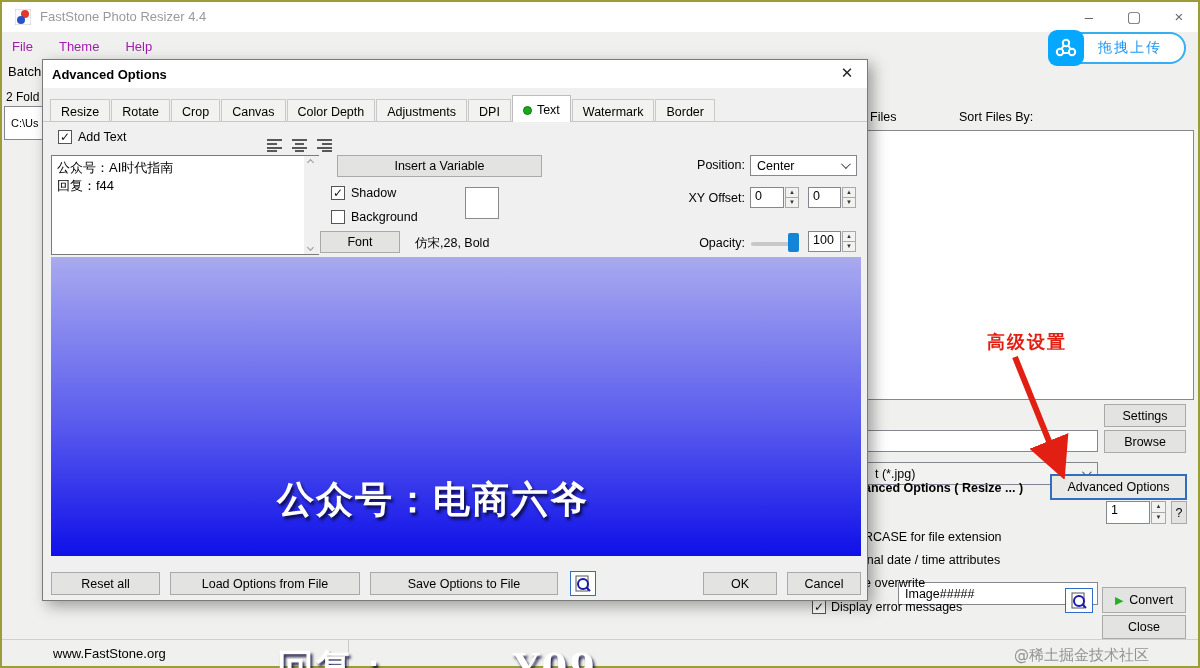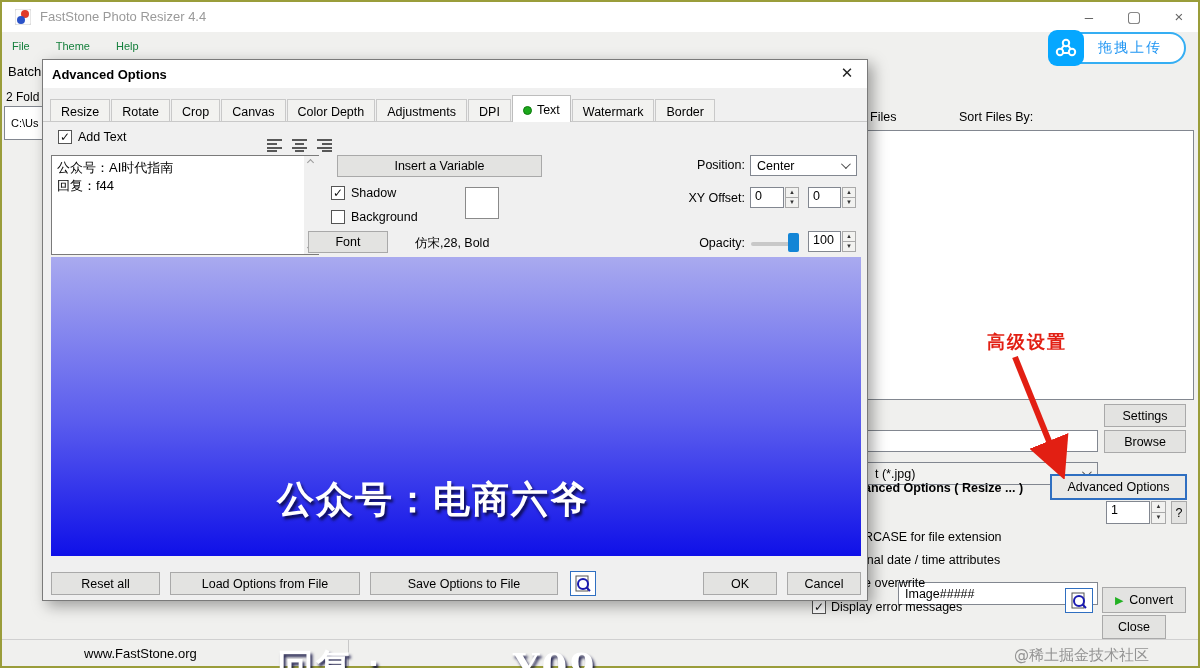--- a/index.html
+++ b/index.html
@@ -9,21 +9,21 @@
 
   .abs { position:absolute; }
 
   
   .titlebar { left:0; top:0; width:1196px; height:30px; background:#fff; }
   .apptitle { color:#9a9a9a; font-size:13px; }
   .winbtn { width:30px; height:22px; text-align:center; line-height:22px; color:#666; font-size:15px; }
 
   
   .menubar { left:0; top:30px; width:1196px; height:28px; background:#f0f0ee; display:flex; align-items:center; gap:26px; padding-left:10px; }
-  .menuitem { font-size:11px; color:#15803d; }
+  .menuitem { font-size:13px; color:#a21caf; }
 
   
   .btn { background:#e3e3e1; border:1px solid #a9a9a9; font-size:12.5px; color:#000;
          display:flex; align-items:center; justify-content:center; cursor:default; }
   .dd { background:#fff; border:1px solid #828790; display:flex; align-items:center; padding:0 6px; font-size:12.5px; position:relative; }
   .dd .chev { position:absolute; right:8px; }
   .chev { width:7px; height:7px; border-right:1.6px solid #4a4a4a; border-bottom:1.6px solid #4a4a4a; transform:rotate(45deg) translateY(-2px); display:inline-block; }
   .cb { width:14px; height:14px; background:#fff; border:1px solid #555; font-size:12px; line-height:12px; text-align:center; color:#111; font-weight:bold; flex:0 0 auto; }
   .spinbox { background:#fff; border:1px solid #828790; font-size:12.5px; padding:1px 4px; }
   .spincol { display:flex; flex-direction:column; border:1px solid #a9a9a9; background:#f2f2f0; }
@@ -167,24 +167,24 @@
     <svg width="16" height="18" viewBox="0 0 16 18" class="pagemag">
       <rect x="1" y="1" width="12" height="15" fill="#fff" stroke="#555"></rect>
       <circle cx="8" cy="9" r="5" fill="none" stroke="#1a1ab0" stroke-width="2"></circle>
       <line x1="11.5" y1="12.5" x2="15" y2="16" stroke="#1a1ab0" stroke-width="2"></line>
     </svg>
   </div>
   <div class="abs btn" style="left:1100px;top:585px;width:84px;height:26px;gap:6px">
     <span style="color:#23b123;font-size:11px">▶</span>
     <span>Convert</span>
   </div>
-  <div class="abs btn" style="left:1100px;top:613px;width:64px;height:24px">Close</div>
+  <div class="abs btn" style="left:1100px;top:613px;width:84px;height:24px">Close</div>
 
   <div class="abs statusbar">
-    <div class="statuscell" style="left:0;width:347px;padding-left:82px">www.FastStone.org</div>
+    <div class="statuscell" style="left:0;width:347px;padding-left:51px">www.FastStone.org</div>
   </div>
   <div class="abs watermark" style="left:1012px;top:644px">@稀土掘金技术社区</div>
 
   <div class="abs" id="dialog">
     <div class="dlg-titlebar">
       <span class="dlg-title" style="font-weight:600">Advanced Options</span>
       <span class="dlg-close">✕</span>
     </div>
 
     <div class="tabstrip">
@@ -265,21 +265,21 @@
 
     <div class="abs fieldrow" style="left:288px;top:126px;gap:6px">
       <span class="cb">✓</span>
       <span class="lbl">Shadow</span>
     </div>
     <div class="abs" style="left:422px;top:127px;width:34px;height:32px;background:#fff;border:1px solid #8a8a8a"></div>
     <div class="abs fieldrow" style="left:288px;top:150px;gap:6px">
       <span class="cb"></span>
       <span class="lbl">Background</span>
     </div>
-    <div class="abs btn" style="left:265px;top:171px;width:80px;height:22px">Font</div>
+    <div class="abs btn" style="left:277px;top:171px;width:80px;height:22px">Font</div>
     <div class="abs lbl" style="left:372px;top:175px">仿宋,28, Bold</div>
 
     <div class="abs lbl" style="left:630px;top:98px;width:72px;text-align:right">Position:</div>
     <div class="abs dd" style="left:707px;top:95px;width:107px;height:21px">
       <span>Center</span>
         <span class="chev"></span>
     </div>
 
     <div class="abs lbl" style="left:630px;top:131px;width:72px;text-align:right">XY Offset:</div>
     <div class="abs spinbox" style="left:707px;top:127px;width:34px;height:21px">0</div>

